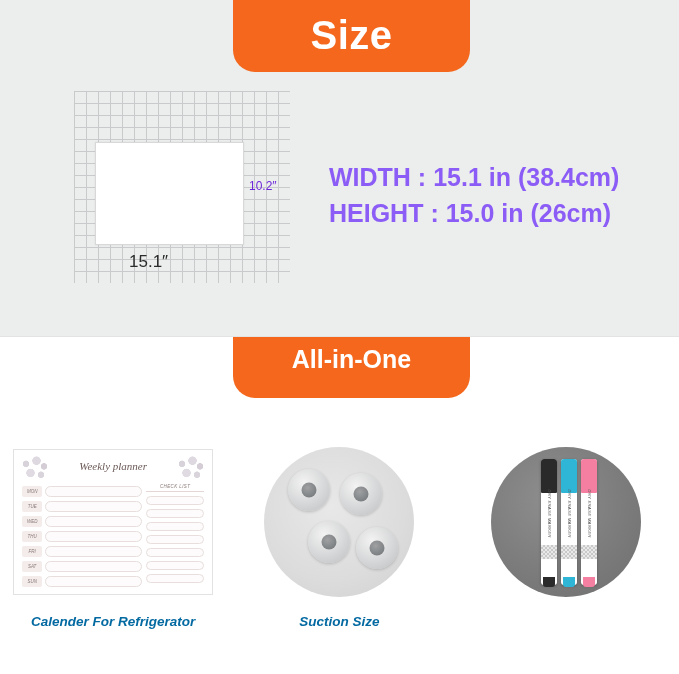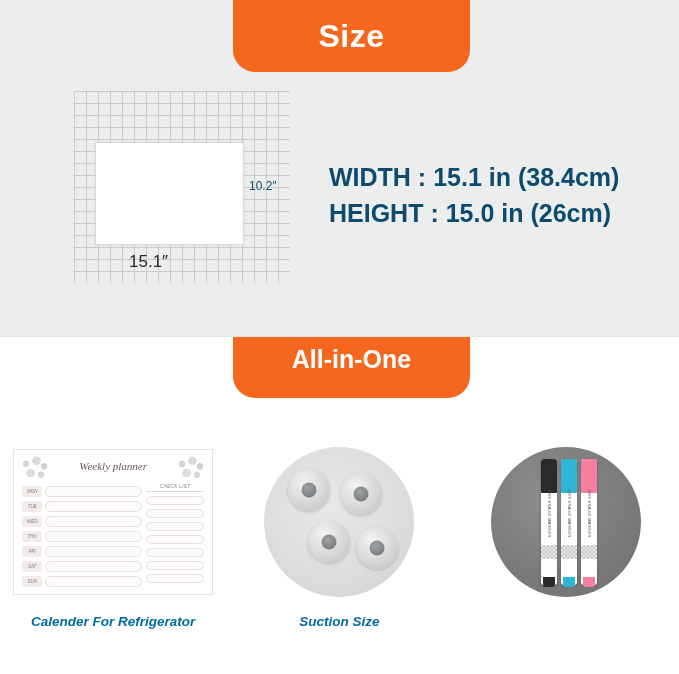--- a/index.html
+++ b/index.html
@@ -25,21 +25,21 @@
     background: #f4671c;
     color: #ffffff;
     font-weight: bold;
     text-align: center;
     border-radius: 0 0 22px 22px;
     line-height: 1.08;
   }
   .banner-size {
     left: 233px; top: 0;
     width: 237px; height: 72px;
-    font-size: 32px;
+    font-size: 40px;
     display: flex; align-items: center; justify-content: center;
     letter-spacing: 0.5px;
   }
 
   .grid-wrap {
     position: absolute;
     left: 74px; top: 91px;
     width: 216px; height: 192px;
   }
   .grid {
@@ -57,33 +57,33 @@
     left: 21px; top: 51px;
     width: 149px; height: 103px;
     background: #ffffff;
     border: 1px solid #d8d8d8;
     box-shadow: 0 0 2px rgba(0,0,0,0.07);
   }
   .dim-h {
     position: absolute;
     left: 175px; top: 88px;
     font-size: 12px;
-    color: #0c4a6e;
+    color: #6d28d9;
   }
   .dim-w {
     position: absolute;
     left: 55px; top: 161px;
     font-size: 17px;
     color: #2b2b2b;
   }
 
   .specs {
     position: absolute;
     left: 329px; top: 160px;
-    color: #0c4a6e;
+    color: #8b5cf6;
   }
   .spec-line {
     font-size: 25px;
     font-weight: bold;
     line-height: 1.42;
     white-space: nowrap;
   }
 
   
   .comp-section {

